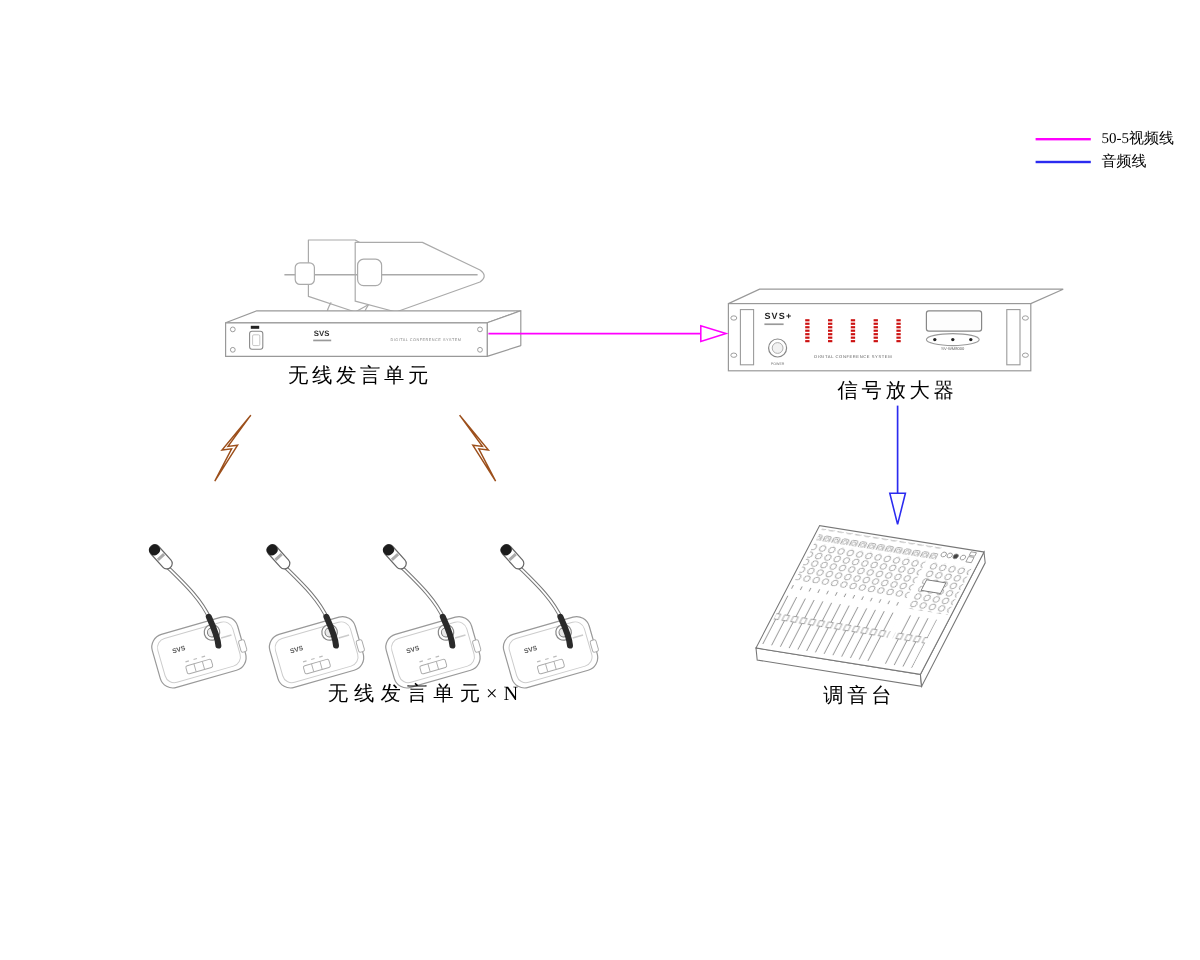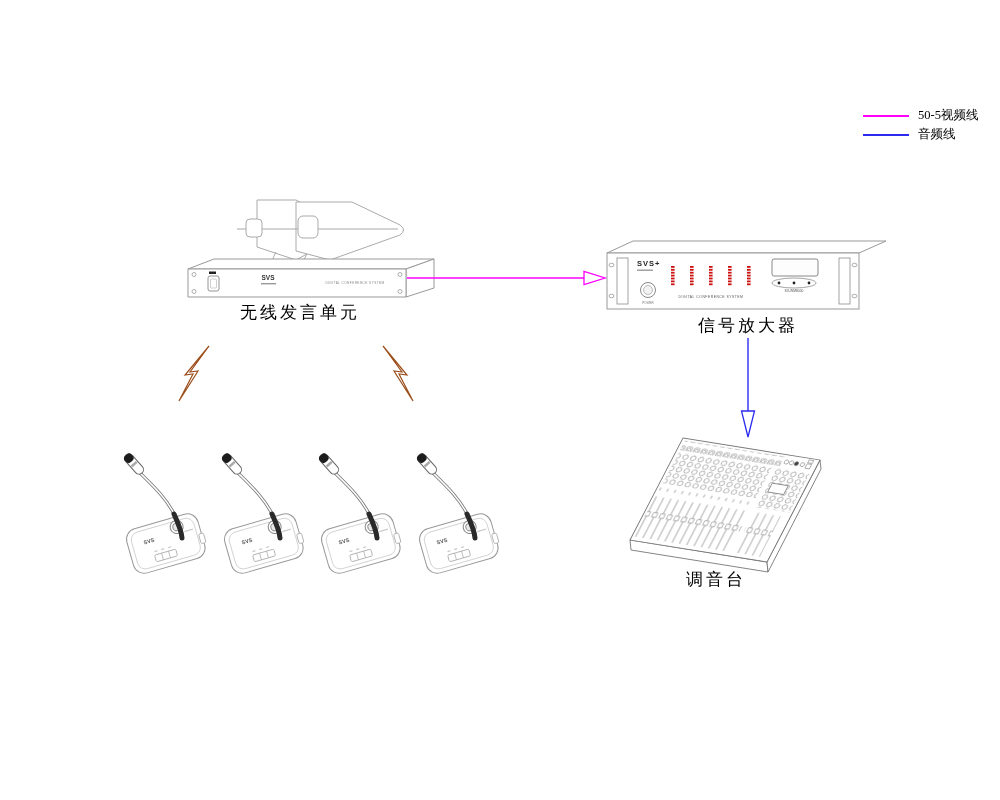--- a/index.html
+++ b/index.html
@@ -158,20 +158,21 @@
       <rect x="101" y="50" width="33" height="40" fill="url(#pKnob)" stroke="none"></rect>
       <rect x="104" y="66" width="16" height="9" fill="#fff" stroke="#777" stroke-width="0.7"></rect>
       <rect x="2" y="4" width="95" height="50" fill="url(#pFader)" stroke="none"></rect>
       <rect x="101" y="4" width="27" height="42" fill="url(#pFader)" stroke="none"></rect>
     </g>
   </g>
 </svg>
 
 <div class="dev-label" style="left:300px;top:301px;">无线发言单元</div>
 <div class="dev-label" style="left:748px;top:314px;">信号放大器</div>
+<div class="dev-label wide" style="left:355px;top:566px;">无线发言单元×N</div>
 <div class="dev-label" style="left:716px;top:568px;">调音台</div>
 
 <div id="legend">
   <div class="legend-row">
     <div class="legend-line video"></div>
     <span class="legend-label">50-5视频线</span>
   </div>
   <div class="legend-row">
     <div class="legend-line audio"></div>
     <span class="legend-label">音频线</span>

